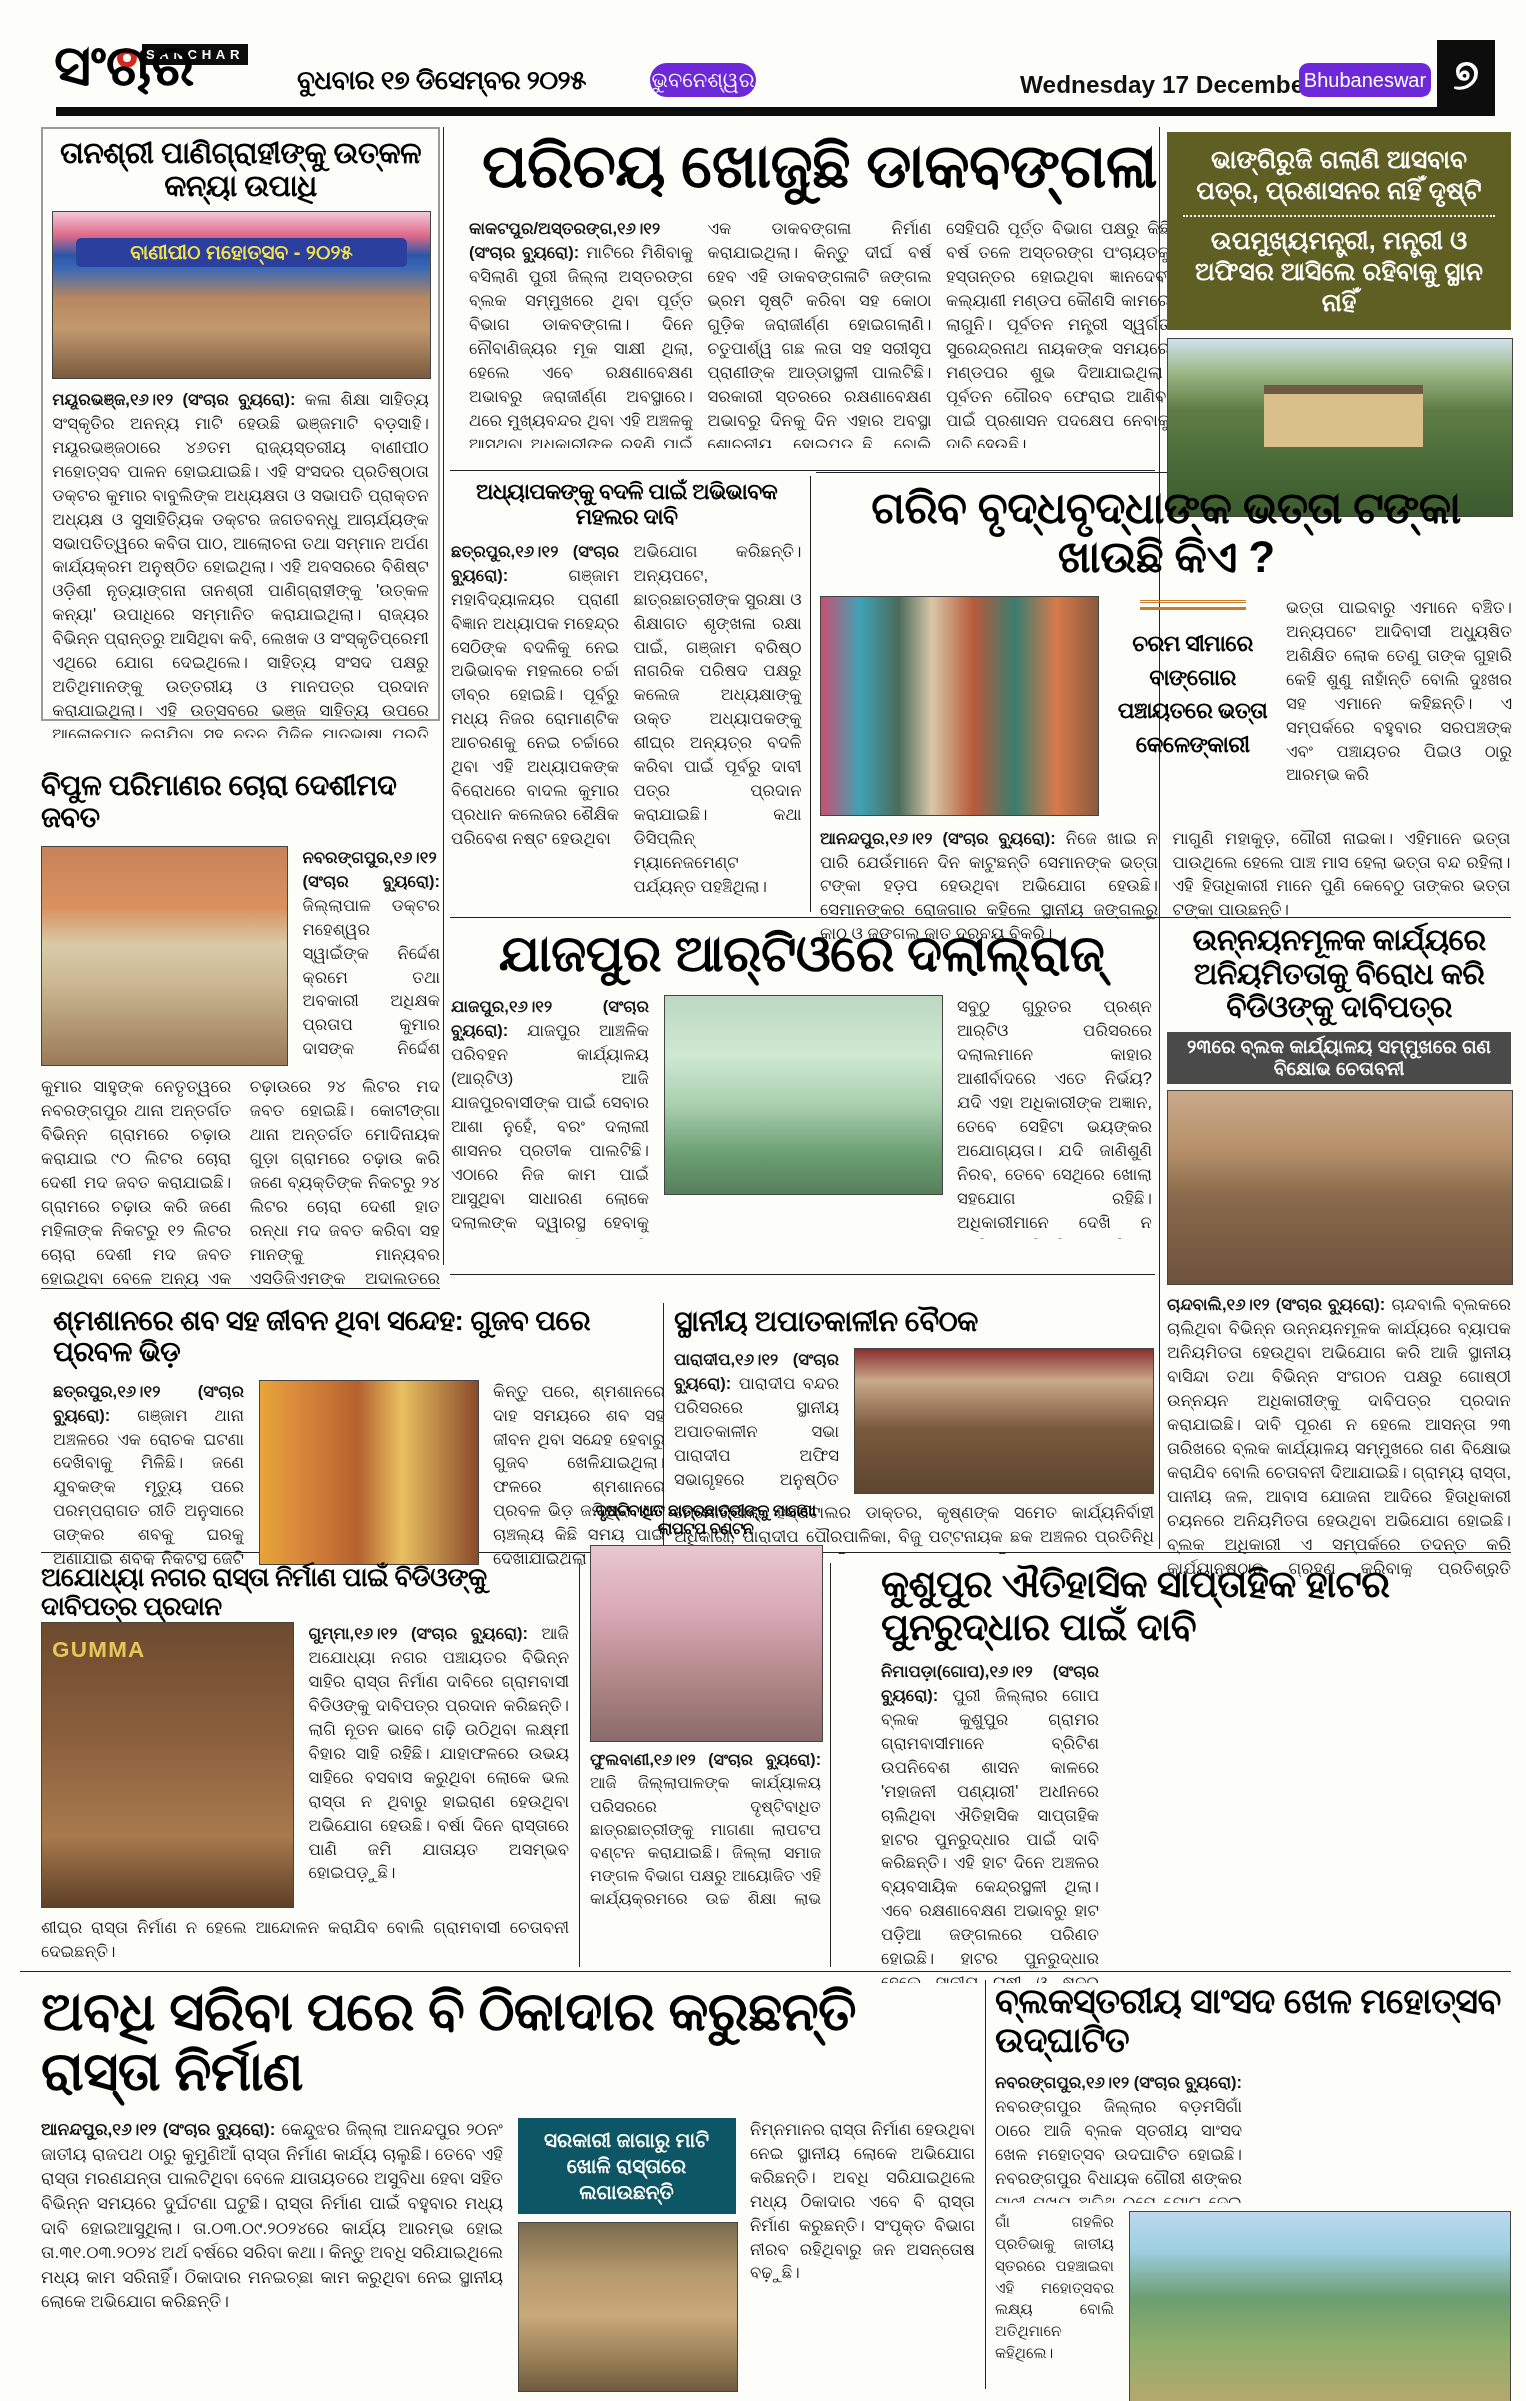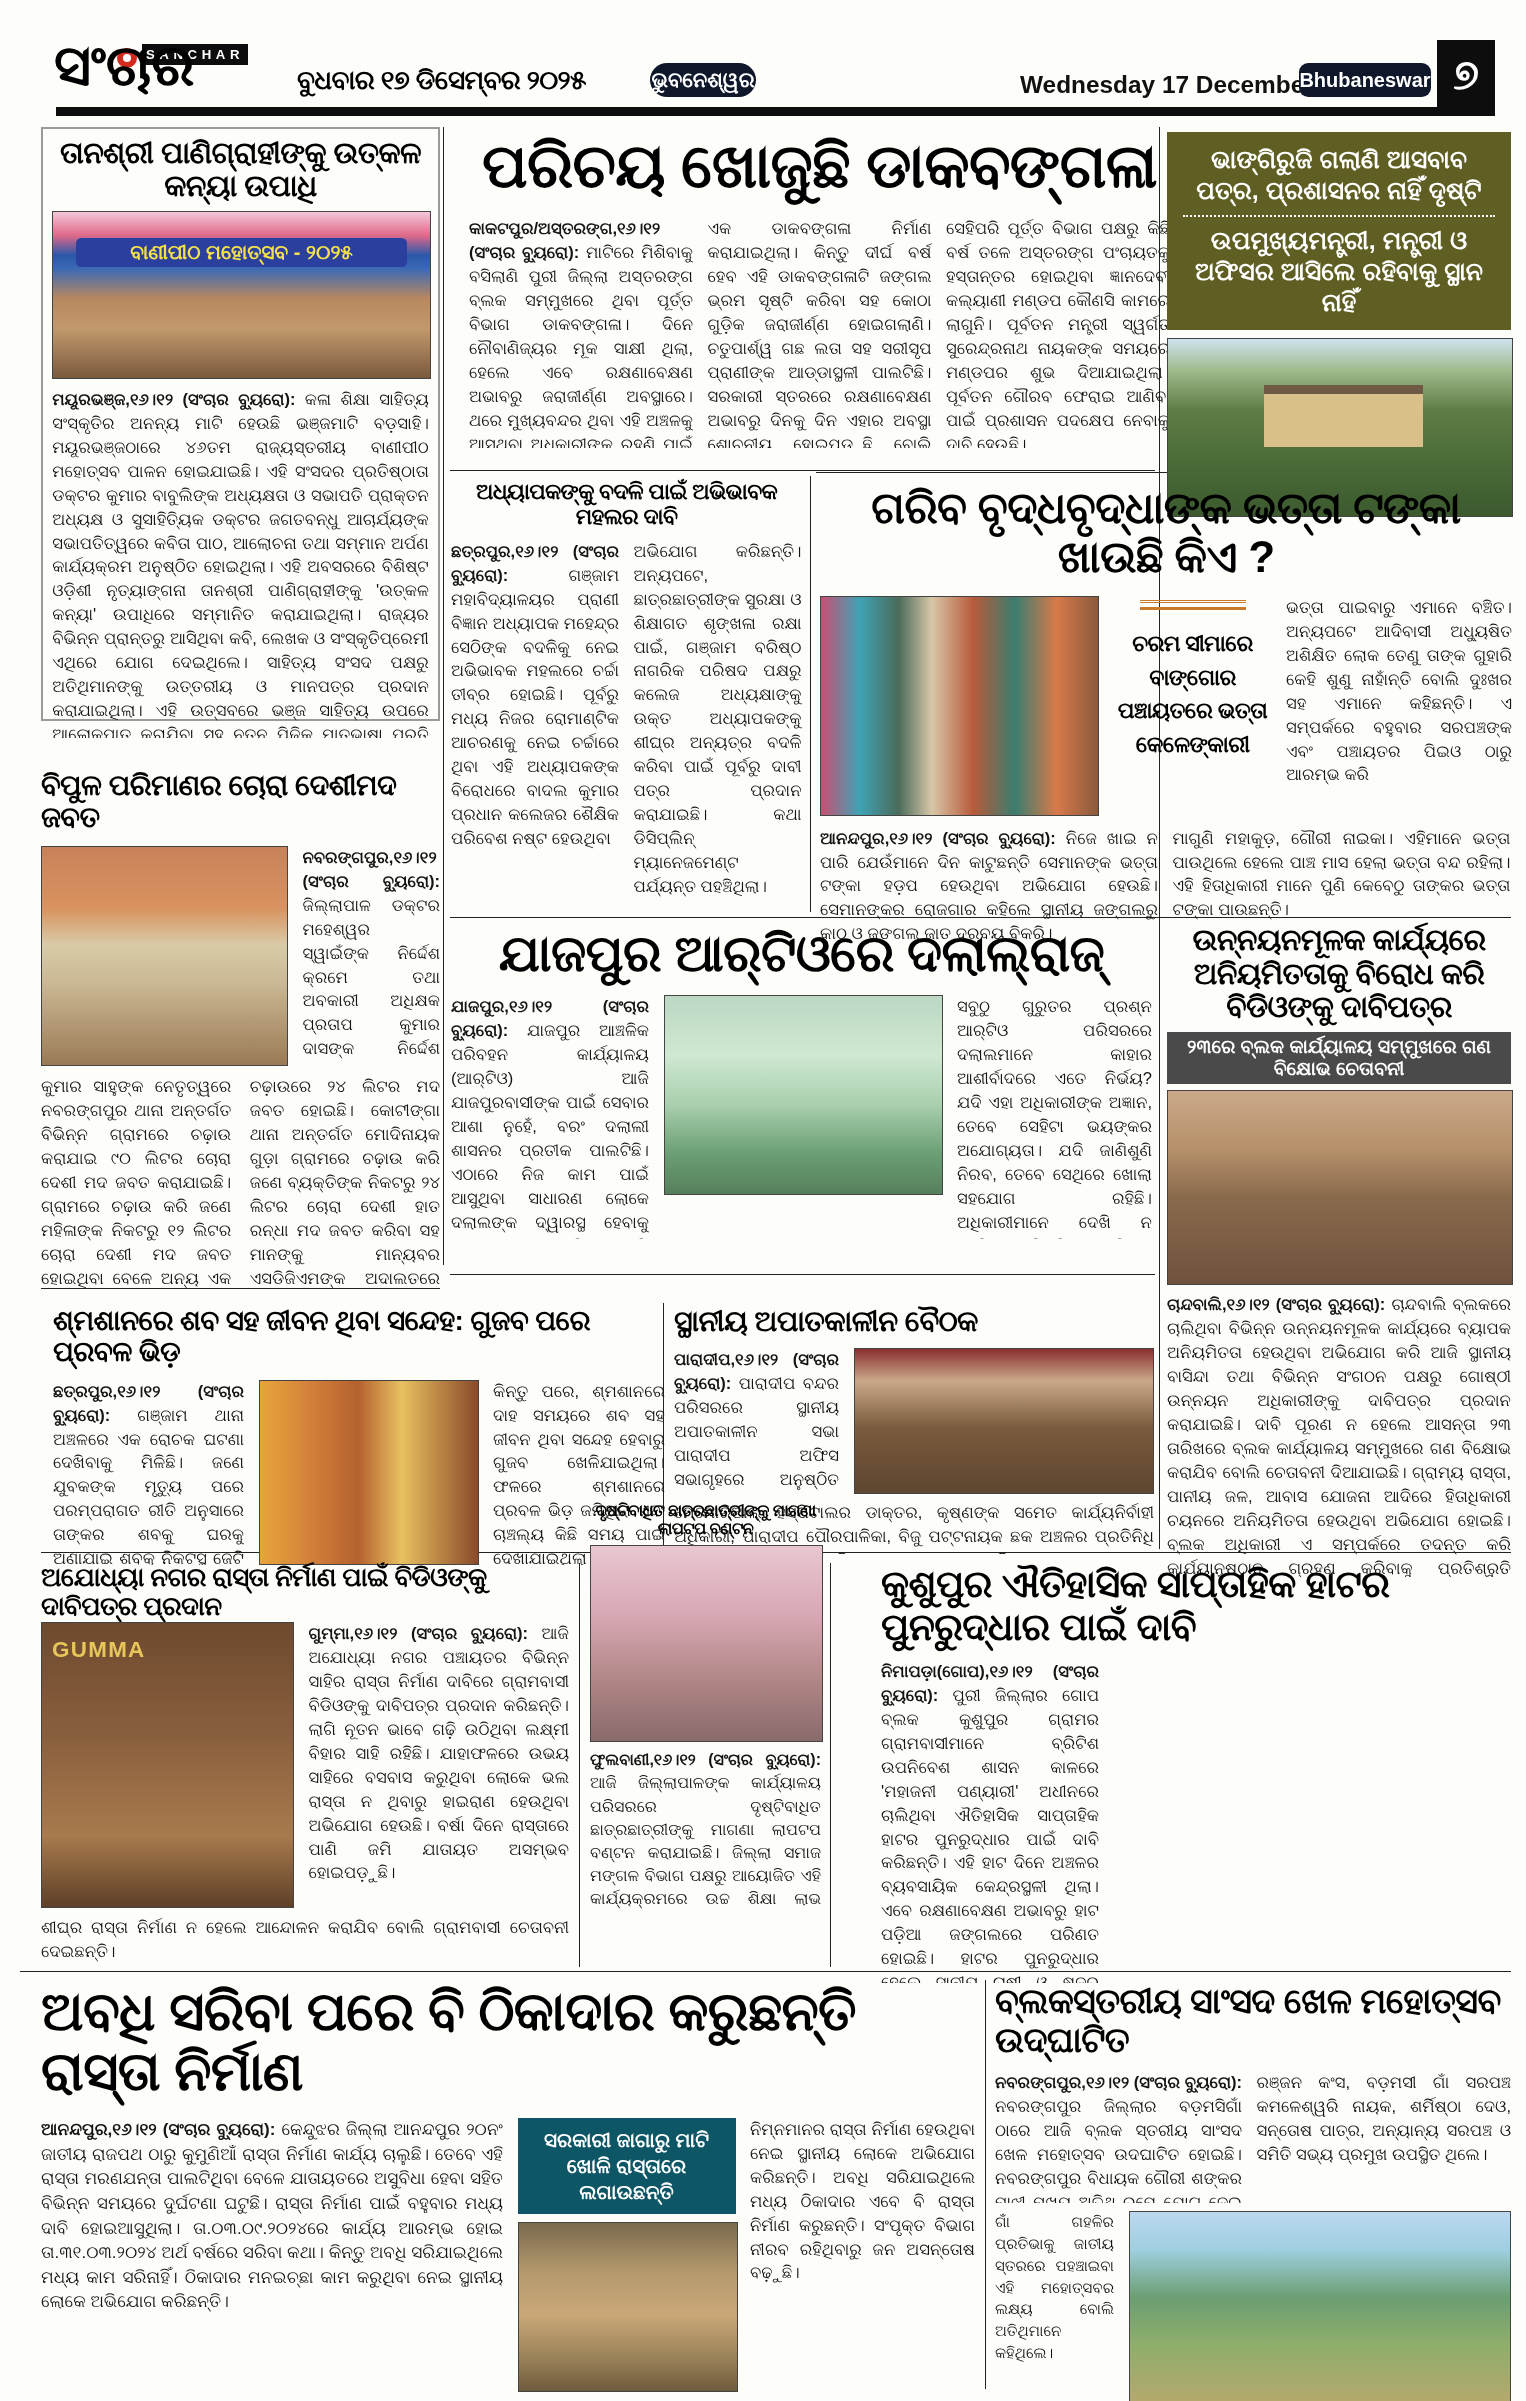--- a/index.html
+++ b/index.html
@@ -10,21 +10,21 @@
   .ctr{text-align:center;}
   .body{font-size:16.5px;line-height:1.45;text-align:justify;color:#141414;overflow:hidden;}
   .dl{font-weight:bold;}
   .vr{background:#222;width:1.3px;}
   .hr{background:#222;height:1.3px;}
   .thickbar{background:#0d0d0d;}
   .photo{border:0.7px solid #444;overflow:hidden;position:relative;}
   .box-olive{background:#5f5f23;color:#fff;font-weight:bold;text-align:center;}
   .bar-grey{background:#4a4a4a;color:#fff;font-weight:bold;text-align:center;}
   .bar-teal{background:#0d5666;color:#fff;font-weight:bold;text-align:center;}
-  .pill{background:#0f172a;color:#fff;border-radius:26.4px;display:flex;align-items:center;justify-content:center;font-weight:bold;}
+  .pill{background:#6d28d9;color:#fff;border-radius:26.4px;display:flex;align-items:center;justify-content:center;font-weight:normal;}
   .cols2{column-count:2;column-gap:18.5px;}
   .colrow{display:flex;gap:14.5px;}
   .orange-rules{border-top:3.3px solid #c87b2a;border-bottom:3.3px solid #c87b2a;height:4px;border-top-style:double;}
   
   .p-stage{background:linear-gradient(180deg,#f3c7d8 0%,#e06a8a 14%,#2b57a8 26%,#3b69b5 34%,#b8875f 52%,#c2996d 70%,#7a5a3d 100%);}
   .p-bungalow{background:linear-gradient(180deg,#cfe3ee 0%,#9fb98a 18%,#5f7d46 40%,#4a6b38 70%,#3c5a2e 100%);}
   .p-bungalow:before{content:"";position:absolute;left:28%;top:26%;width:46%;height:30%;background:#d9c08a;border-top:9.2px solid #6e5a44;}
   .p-women{background:linear-gradient(90deg,#c94f72 0%,#3fa3b5 14%,#4a6b5a 28%,#d8c7a8 40%,#b85a3a 55%,#3a7d6e 70%,#d87a4a 85%,#8a5a3d 100%);}
   .p-police{background:linear-gradient(180deg,#c7825a 0%,#d9925f 28%,#d8cba8 45%,#cbb894 62%,#9a7a56 100%);}
   .p-rto{background:linear-gradient(180deg,#bcd8c2 0%,#cfe8d2 30%,#a8cfae 55%,#6b9e72 80%,#567f5c 100%);}
@@ -244,21 +244,20 @@
     </div>
   </div>
 
   <div class="abs" style="left:995px;top:1981px;width:516px;height:406px;">
     <div class="hl" style="font-size:35px;">ବ୍ଲକସ୍ତରୀୟ ସାଂସଦ ଖେଳ ମହୋତ୍ସବ ଉଦ୍‌ଘାଟିତ</div>
     <div class="colrow" style="margin-top:12px;">
       <div class="body" style="width:247px;height:132px;">
         <span class="dl">ନବରଙ୍ଗପୁର,୧୬।୧୨ (ସଂଚାର ବ୍ୟୁରୋ):</span>
         <span>ନବରଙ୍ଗପୁର ଜିଲ୍ଲାର ବଡ଼ମସିଗାଁ ଠାରେ ଆଜି ବ୍ଲକ ସ୍ତରୀୟ ସାଂସଦ ଖେଳ ମହୋତ୍ସବ ଉଦଘାଟିତ ହୋଇଛି। ନବରଙ୍ଗପୁର ବିଧାୟକ ଗୌରୀ ଶଙ୍କର ମାଝୀ ମୁଖ୍ୟ ଅତିଥି ରୂପେ ଯୋଗ ଦେଇ ସାଂସଦ ଖେଳ ଉତ୍ସବର ଶୁଭାରମ୍ଭ କରିଛନ୍ତି। ସ୍ଥାନୀୟ</span>
       </div>
-      <div class="body" style="flex:1;height:132px;">ରଞ୍ଜନ କଂସ, ବଡ଼ମସୀ ଗାଁ ସରପଞ୍ଚ କମଳେଶ୍ୱରି ନାୟକ, ଶର୍ମିଷ୍ଠା ଦେଓ, ସନ୍ତୋଷ ପାତ୍ର, ଅନ୍ୟାନ୍ୟ ସରପଞ୍ଚ ଓ ସମିତି ସଭ୍ୟ ପ୍ରମୁଖ ଉପସ୍ଥିତ ଥିଲେ।</div>
     </div>
     <div class="colrow" style="margin-top:8px;">
       <div class="body" style="width:119px;height:191px;font-size:15px;">ଗାଁ ଗହଳିର ପ୍ରତିଭାକୁ ଜାତୀୟ ସ୍ତରରେ ପହଞ୍ଚାଇବା ଏହି ମହୋତ୍ସବର ଲକ୍ଷ୍ୟ ବୋଲି ଅତିଥିମାନେ କହିଥିଲେ।</div>
       <div class="photo p-sports" style="flex:1;height:190px;"></div>
     </div>
   </div>
 
 </div>
 
 

